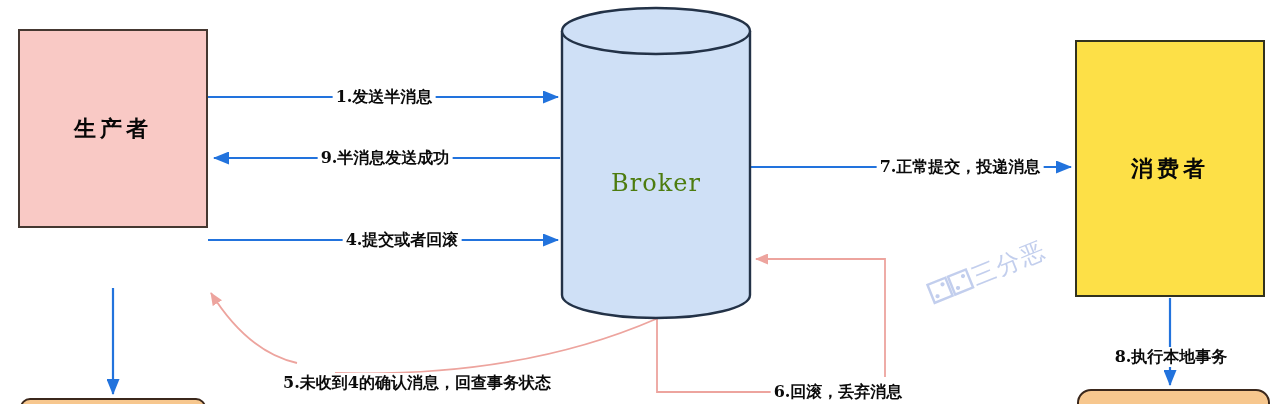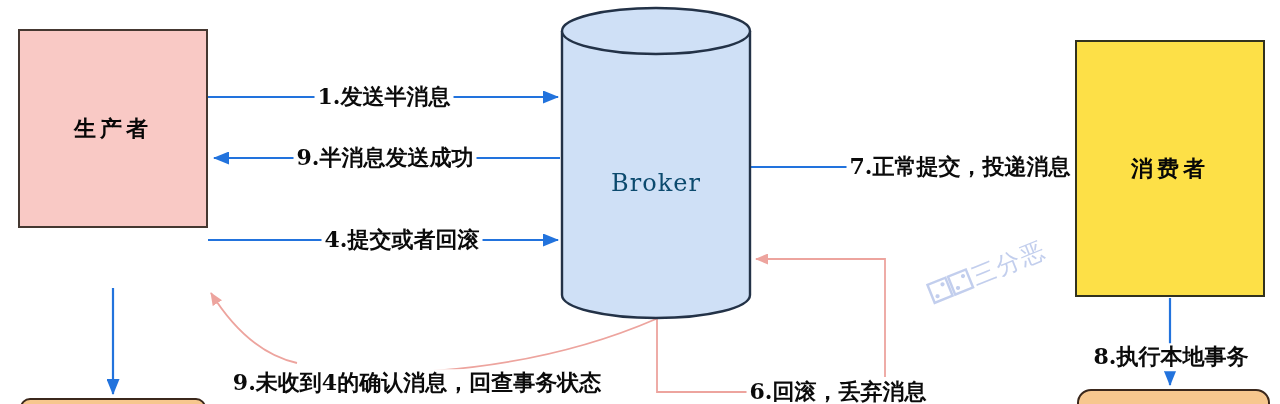--- a/index.html
+++ b/index.html
@@ -16,34 +16,34 @@
     display:flex; align-items:center; justify-content:center;
     font-size:22px; font-weight:600; letter-spacing:4px; color:#070707;
   }
   .producer { left:18px; top:29px; width:190px; height:199px;
               background:#f9c9c5; border:2px solid #453831; }
   .consumer { left:1075px; top:40px; width:190px; height:257px;
               background:#fde047; border:2px solid #32321e; }
 
   .broker-label {
     position:absolute; left:576px; top:169px; width:160px;
-    text-align:center; font-size:24px; color:#0c4a6e; letter-spacing:1px;
+    text-align:center; font-size:24px; color:#4d7c0f; letter-spacing:1px;
   }
 
   .local-box {
     position:absolute; box-sizing:border-box;
     background:#f7c78e; border:2.5px solid #3b281c;
   }
   .local-left  { left:20px;  top:398px; width:186px; height:50px; border-radius:10px; }
   .local-right { left:1077px; top:389px; width:193px; height:50px; border-radius:14px; }
 
   .edge-label {
     position:absolute; transform:translate(-50%,-50%);
     background:#ffffff; padding:0 3px; white-space:nowrap;
-    font-size:22px; line-height:1.25; font-weight:600; color:#0b0b0b;
+    font-size:16px; line-height:1.25; font-weight:600; color:#0b0b0b;
   }
   .el1 { left:384px;  top:97px; }
   .el2 { left:385px;  top:158px; }
   .el3 { left:114px;  top:343px; }
   .el4 { left:402px;  top:240px; }
   .el5 { left:417px;  top:383px; }
   .el6 { left:838px;  top:392px; }
   .el7 { left:913px;  top:167px;margin-left:47px; }
   .el8 { left:1171px; top:357px; }
 
@@ -101,21 +101,21 @@
   <div class="node consumer">
     <span>消费者</span>
   </div>
 
   <div class="local-box local-left"></div>
   <div class="local-box local-right"></div>
 
   <div class="edge-label el1">1.发送半消息</div>
   <div class="edge-label el2">9.半消息发送成功</div>
   <div class="edge-label el4">4.提交或者回滚</div>
-  <div class="edge-label el5">9.未收到4的确认消息，回查事务状态</div>
+  <div class="edge-label el5">5.未收到4的确认消息，回查事务状态</div>
   <div class="edge-label el6">6.回滚，丢弃消息</div>
   <div class="edge-label el7">7.正常提交，投递消息</div>
   <div class="edge-label el8">8.执行本地事务</div>
 
   <div class="watermark">
     <span class="dice">⚁⚁</span>
     <span>三分恶</span>
   </div>
 
 </div>

